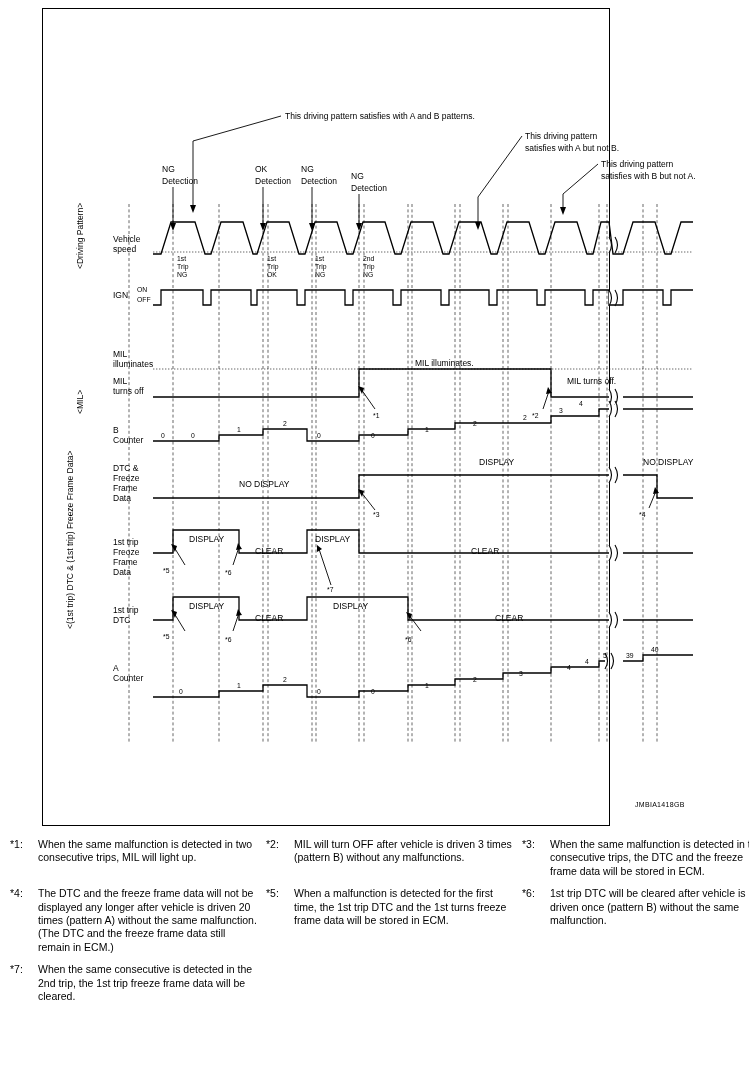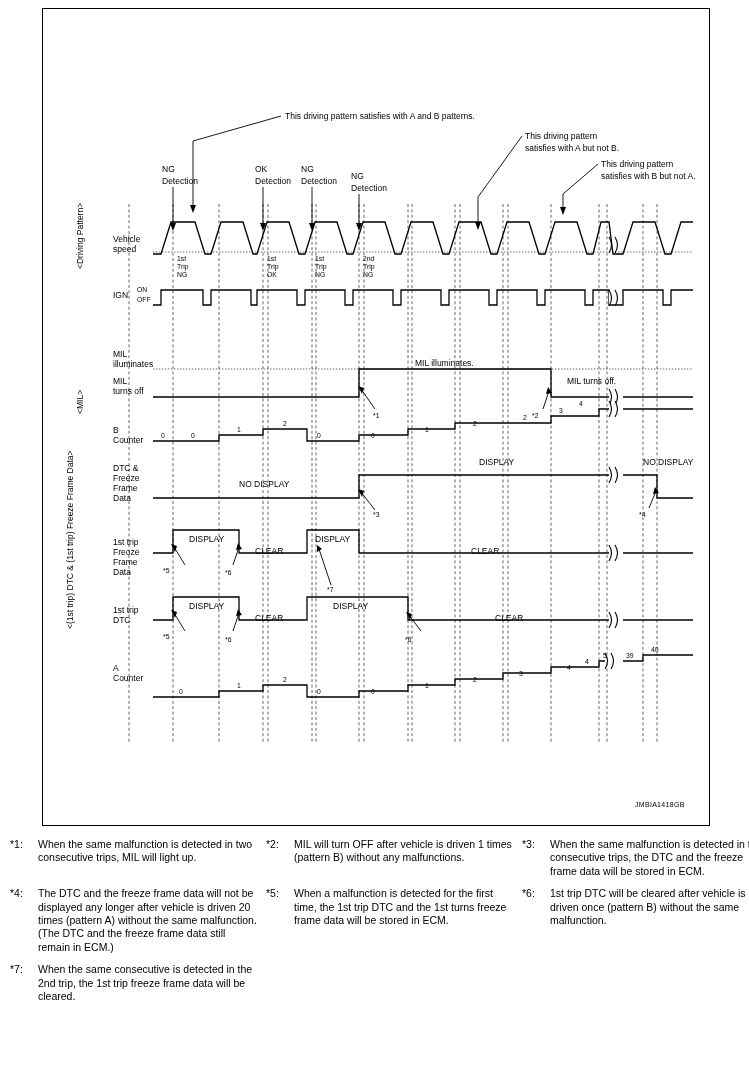--- a/index.html
+++ b/index.html
@@ -1,17 +1,17 @@
 <!DOCTYPE html>
 <html><head>
 <meta charset="utf-8">
 <style>
   html,body{margin:0;padding:0;background:#ffffff;}
   body{width:749px;height:1075px;font-family:"Liberation Sans",sans-serif;color:#000;position:relative;overflow:hidden;}
-  #figure{position:absolute;left:42px;top:8px;width:668px;height:818px;border:1.5px solid #000;box-sizing:border-box;background:#fff;}
+  #figure{position:absolute;left:42px;top:8px;width:568px;height:818px;border:1.5px solid #000;box-sizing:border-box;background:#fff;}
   svg{display:block;}
   .txt{font-family:"Liberation Sans",sans-serif;font-size:8.5px;fill:#000;}
   .txt6{font-family:"Liberation Sans",sans-serif;font-size:6.8px;fill:#000;}
   .code{font-family:"Liberation Sans",sans-serif;font-size:7px;fill:#000;letter-spacing:0.3px;}
   .vert{font-family:"Liberation Sans",sans-serif;font-size:8.5px;fill:#000;}
   .ln{stroke:#000;fill:none;}
   .dash{stroke:#000;fill:none;stroke-dasharray:3,2.4;stroke-width:0.6;}
   .dot{stroke:#000;fill:none;stroke-dasharray:1.4,1.6;stroke-width:0.6;}
   #notes{position:absolute;left:10px;top:838px;width:730px;height:230px;}
   table.notes{border-collapse:collapse;width:730px;table-layout:fixed;}
@@ -309,21 +309,21 @@
 </svg>
 </div>
 
 <div id="notes">
   <table class="notes">
     <tbody>
         <tr>
       <td class="tag">*1:</td>
       <td class="body">When the same malfunction is detected in two consecutive trips, MIL will light up.</td>
       <td class="tag">*2:</td>
-      <td class="body">MIL will turn OFF after vehicle is driven 1 times (pattern B) without any malfunctions.</td>
+      <td class="body">MIL will turn OFF after vehicle is driven 3 times (pattern B) without any malfunctions.</td>
       <td class="tag">*3:</td>
       <td class="body">When the same malfunction is detected in two consecutive trips, the DTC and the freeze frame data will be stored in ECM.</td>
     </tr>
     <tr>
       <td class="tag">*4:</td>
       <td class="body" style="white-space:pre-line">The DTC and the freeze frame data will not be displayed any longer after vehicle is driven 20 times (pattern A) without the same malfunction.
 (The DTC and the freeze frame data still remain in ECM.)</td>
       <td class="tag">*5:</td>
       <td class="body">When a malfunction is detected for the first time, the 1st trip DTC and the 1st turns freeze frame data will be stored in ECM.</td>
       <td class="tag">*6:</td>

